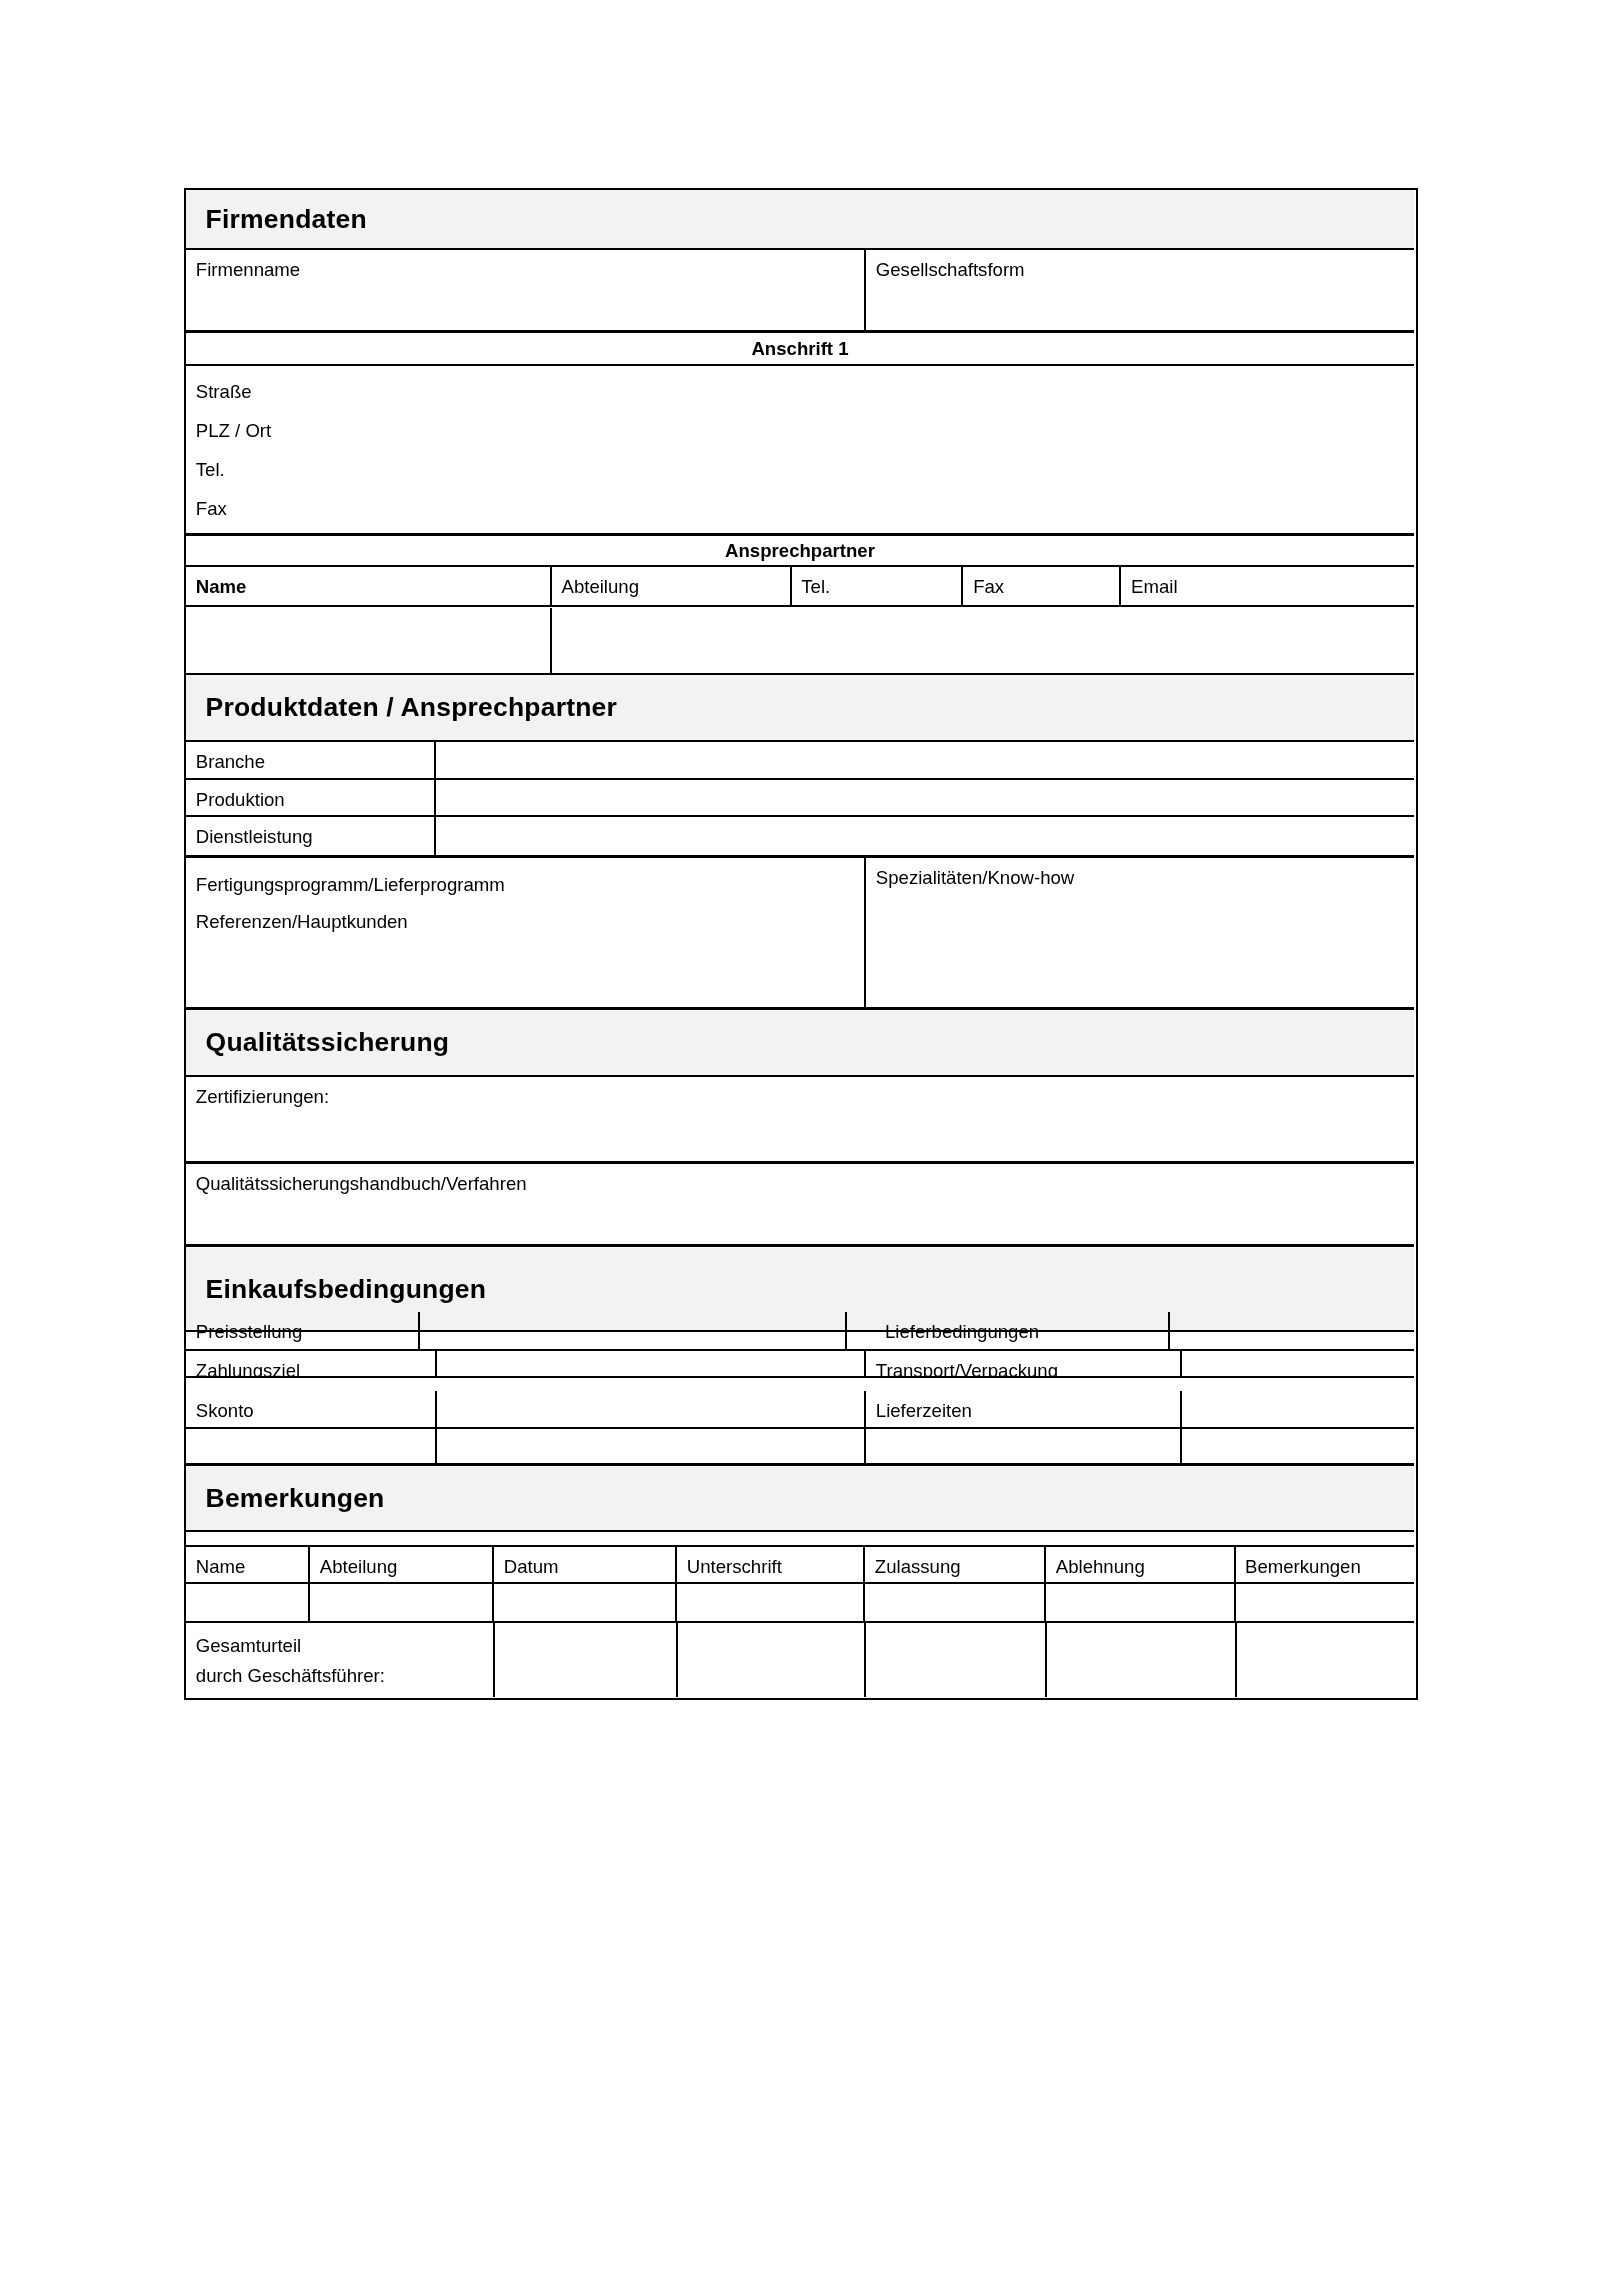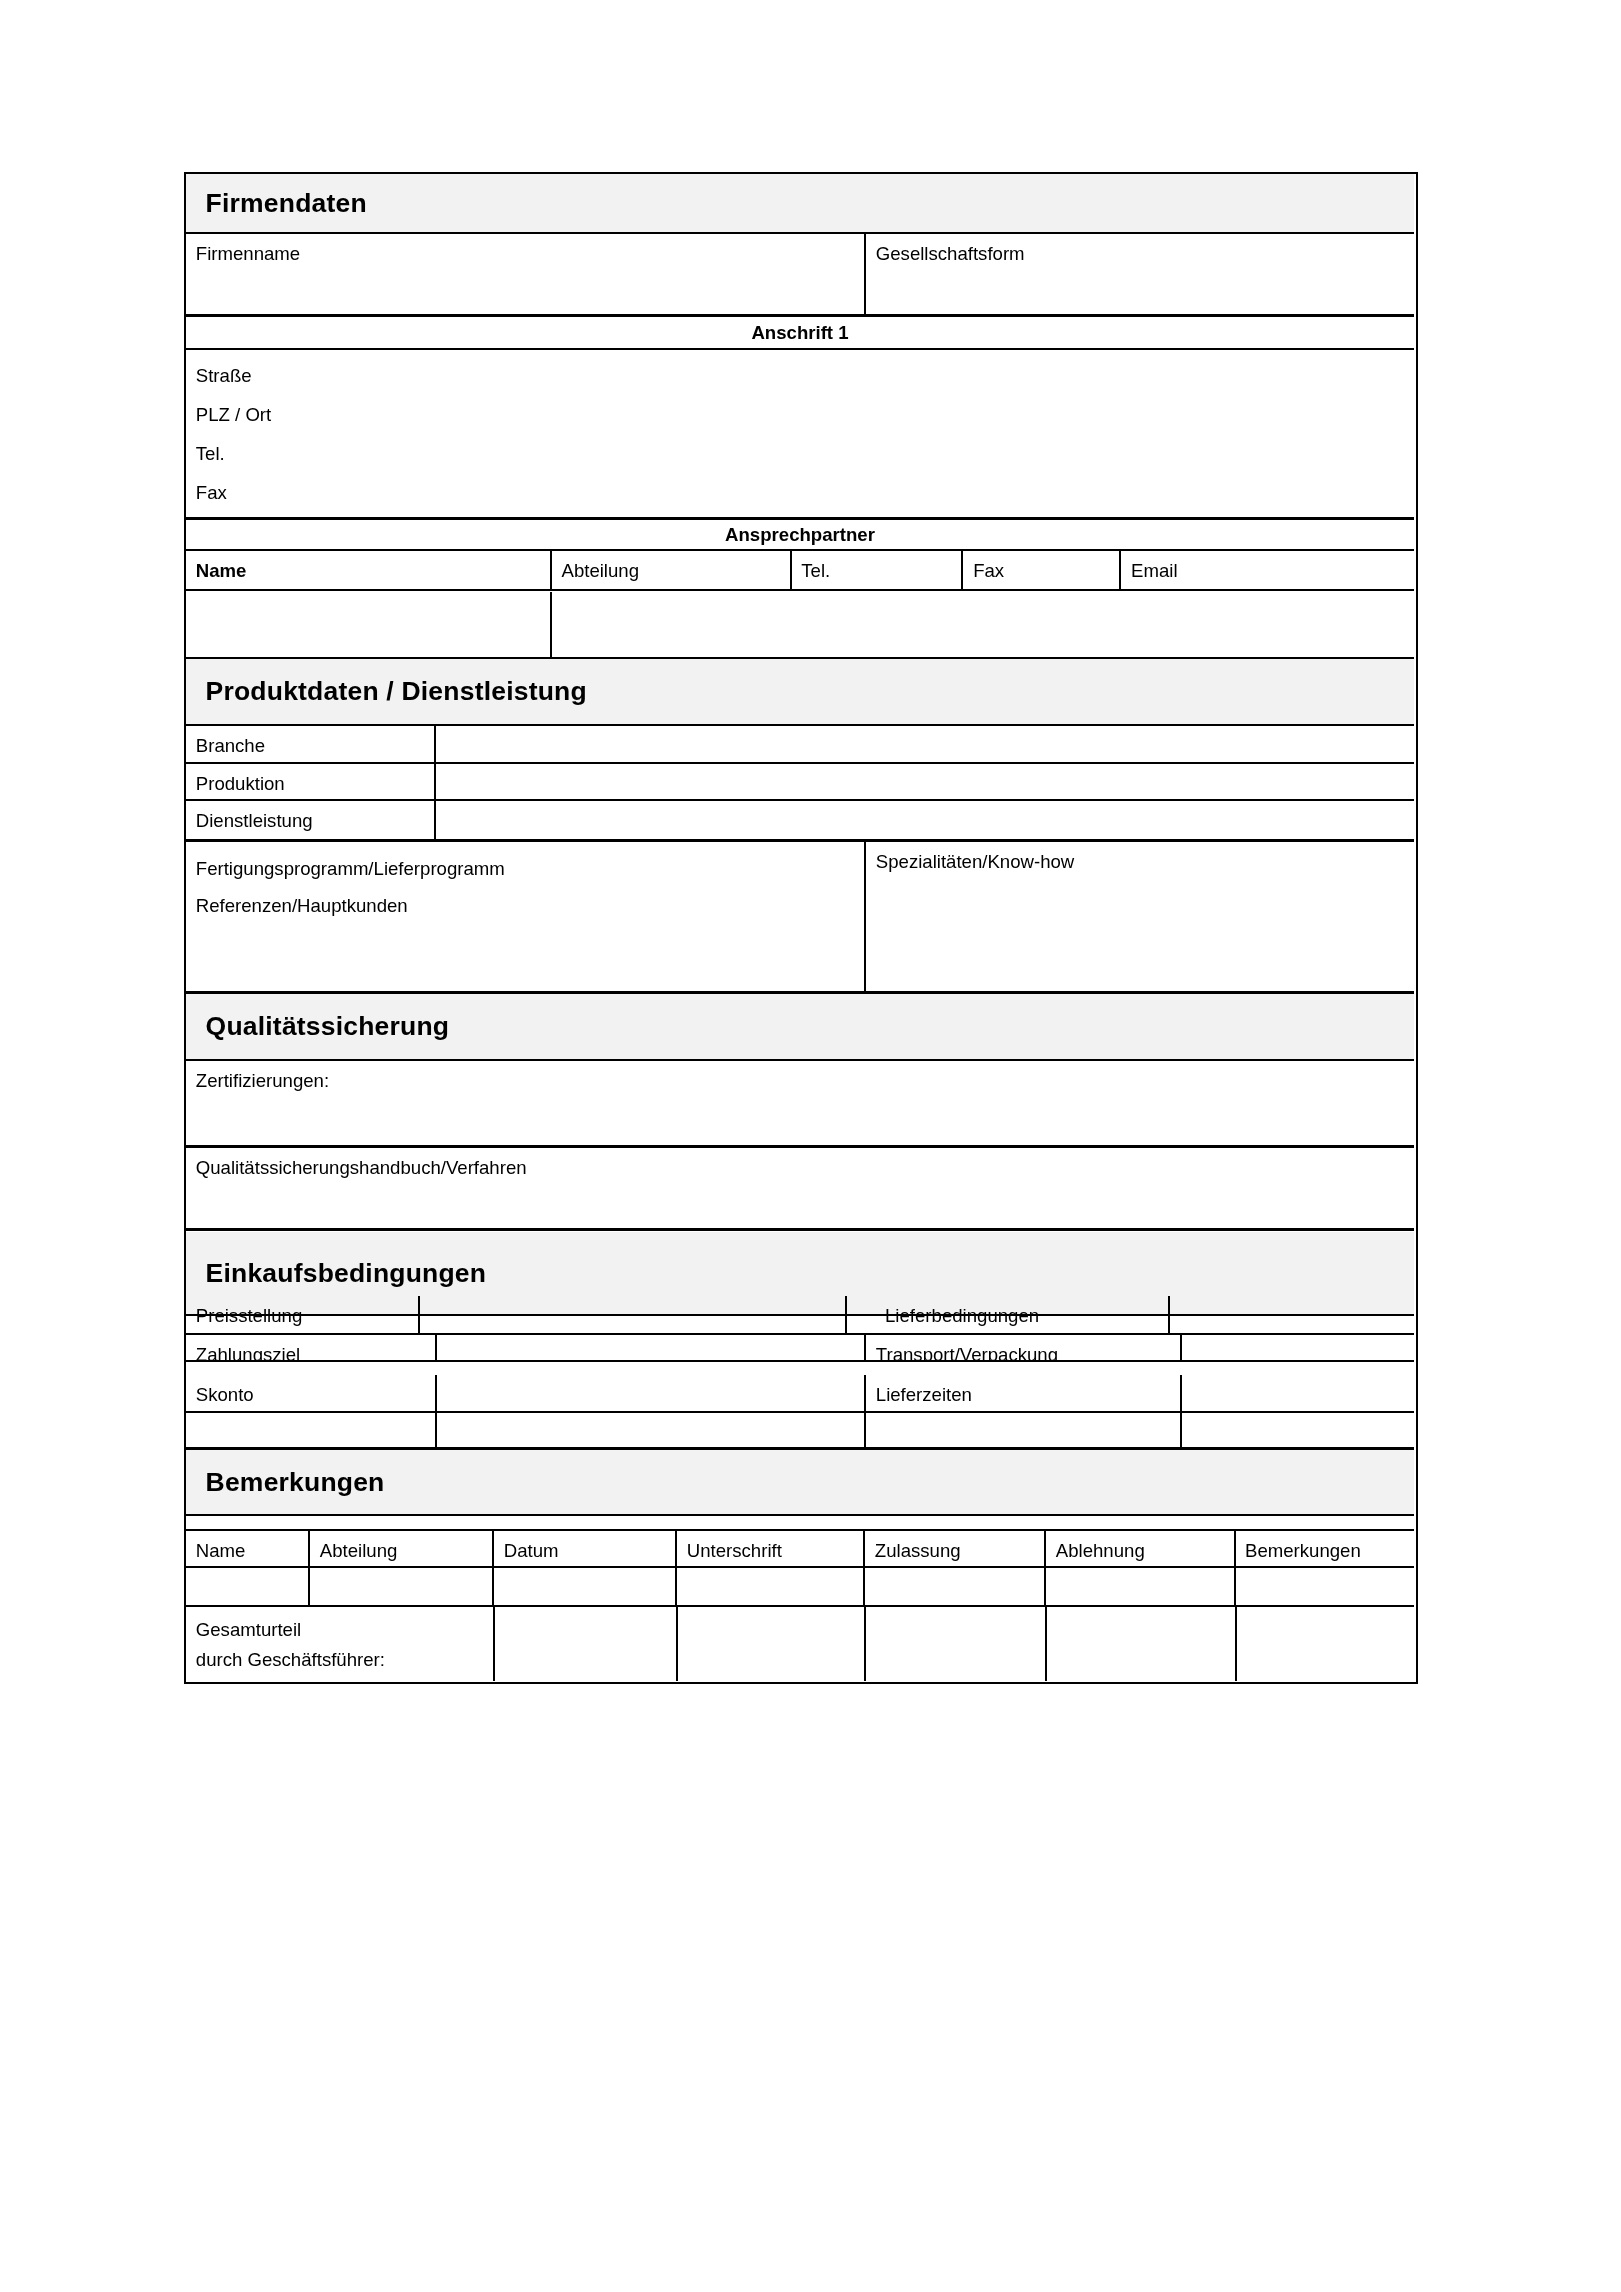--- a/index.html
+++ b/index.html
@@ -12,21 +12,21 @@
   html,body{background:#888;}
   body{font-family:"Liberation Sans","DejaVu Sans",sans-serif;color:#000;}
   .page{
     position:relative;
     width:1621px;height:2293px;
     background:var(--page-bg);
     overflow:hidden;
   }
   .form{
     position:absolute;
-    left:184px;top:172px;
+    left:184px;top:188px;
     width:1234px;height:1512px;
     border:2.9px solid var(--border);
     background:#fff;
   }
   .row{
     position:absolute;
     left:0;width:1228px;
     display:flex;
     align-items:flex-end;
   }
@@ -110,21 +110,21 @@
         <span>Email</span>
       </div>
     </div>
 
     <div class="row bb4" style="top:418px;height:68px;">
       <div class="cell rb" style="width:366px;"></div>
       <div class="cell" style="width:863px;"></div>
     </div>
 
     <div class="row sec-header bb2" style="top:485px;height:67px;">
-      <span>Produktdaten / Dienstleistung</span>
+      <span>Produktdaten / Ansprechpartner</span>
     </div>
 
     <div class="row bb2" style="top:552px;height:38px;">
       <div class="cell rb" style="width:250px;">
         <span>Branche</span>
       </div>
       <div class="cell" style="width:978px;"></div>
     </div>
 
     <div class="row bb2" style="top:590px;height:37px;">

